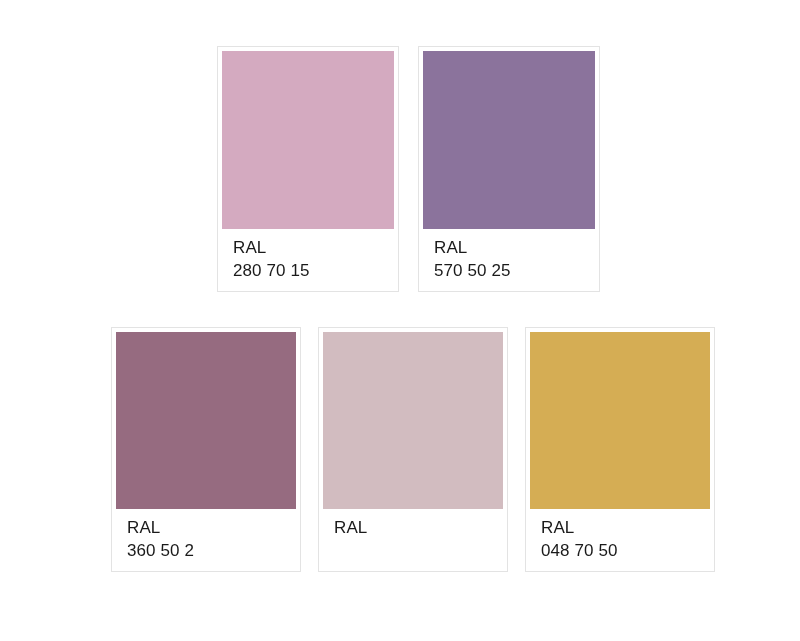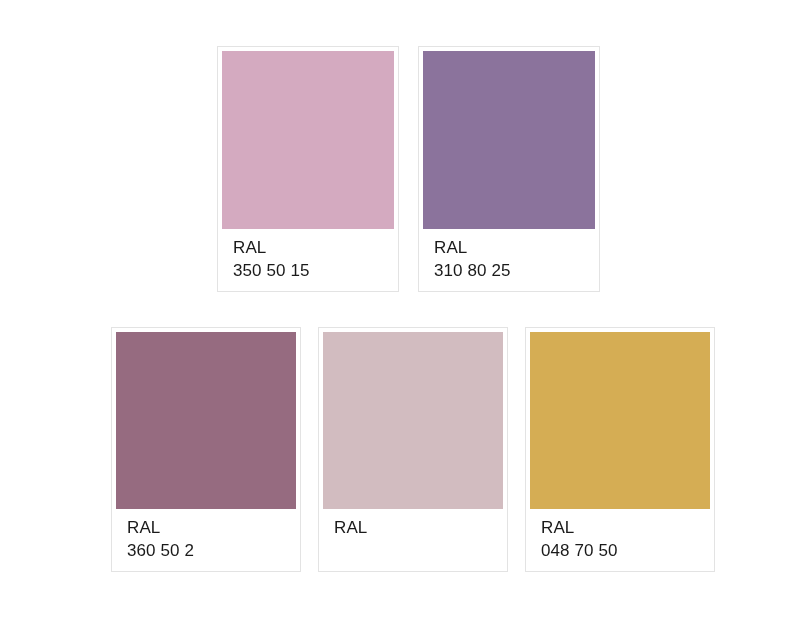--- a/index.html
+++ b/index.html
@@ -100,29 +100,29 @@
 <body style="background: rgb(255, 255, 255);">
 
 <div id="swatch-board">
 
   <div class="swatch-row" id="swatch-row-top">
 
     <div class="swatch-card">
       <div class="swatch-color" style="background: rgb(212, 170, 192);"></div>
       <div class="swatch-label">
         <span class="swatch-label-title">RAL</span>
-        <span class="swatch-label-code">350 50 15</span>
+        <span class="swatch-label-code">280 70 15</span>
       </div>
     </div>
 
     <div class="swatch-card">
       <div class="swatch-color" style="background: rgb(139, 115, 156);"></div>
       <div class="swatch-label">
         <span class="swatch-label-title">RAL</span>
-        <span class="swatch-label-code">310 80 25</span>
+        <span class="swatch-label-code">570 50 25</span>
       </div>
     </div>
 
   </div>
 
   <div class="swatch-row" id="swatch-row-bottom">
 
     <div class="swatch-card">
       <div class="swatch-color" style="background: rgb(150, 107, 128);"></div>
       <div class="swatch-label">

